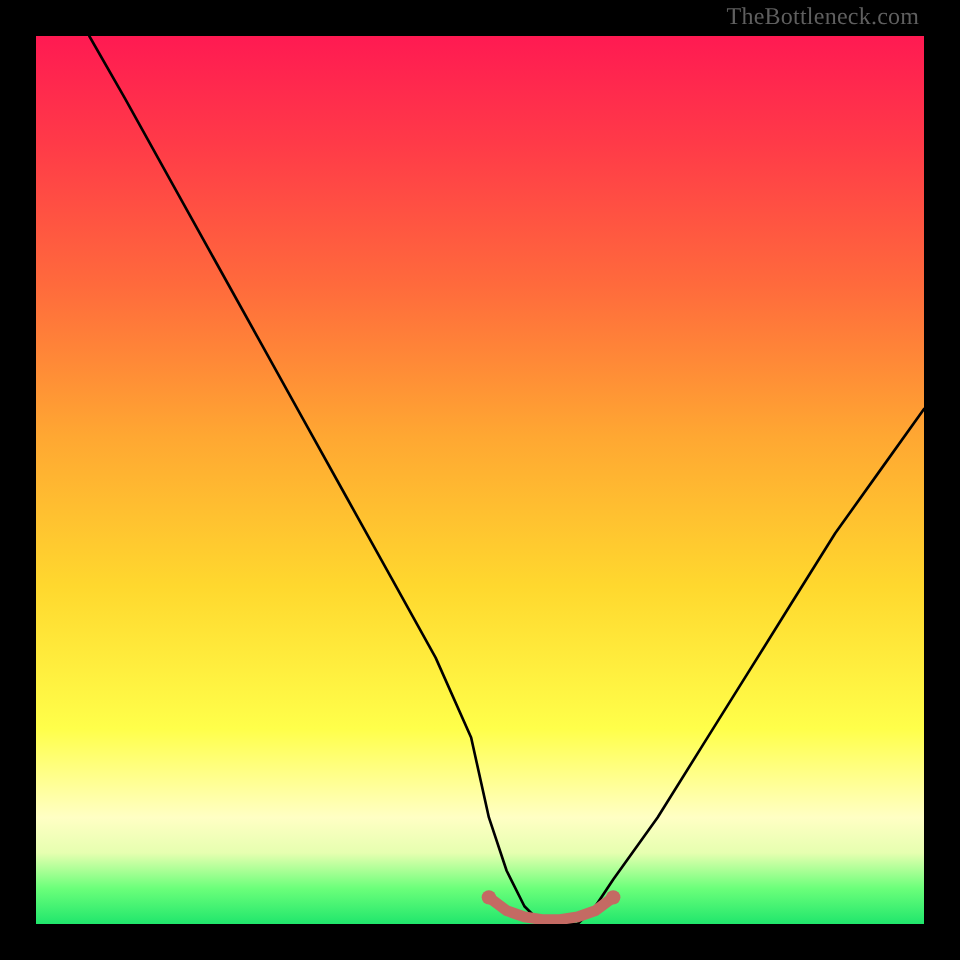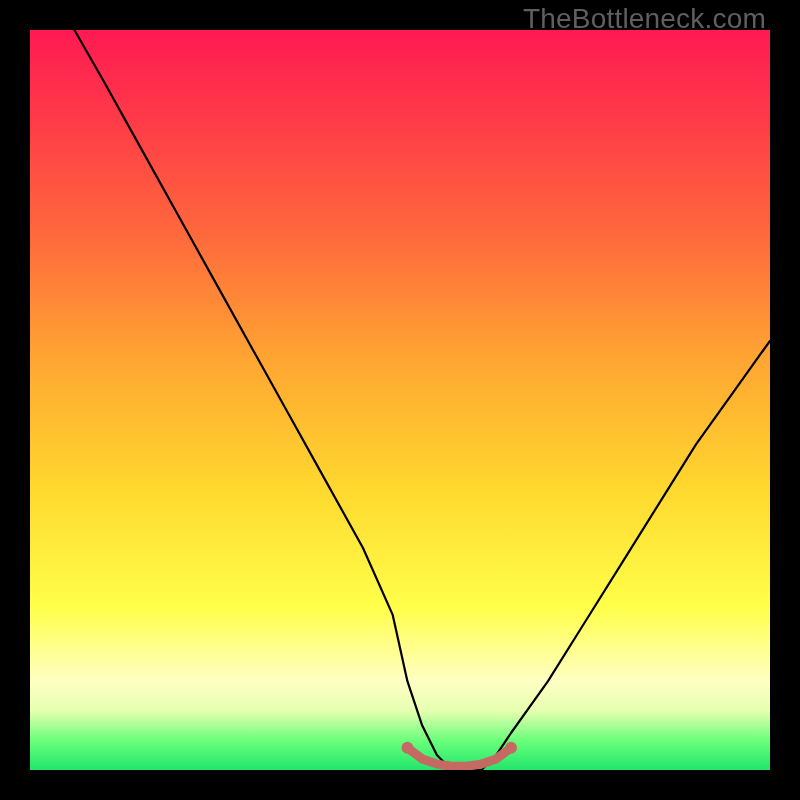--- a/index.html
+++ b/index.html
@@ -36,22 +36,22 @@
       #ffffc4 88%,
       #e6ffb0 92%,
       #6bff7a 96%,
       #20e66c 100%
     );
   }
   .watermark {
     position: absolute;
     top: 3px;
     right: 34px;
-    font-family: Liberation Sans, sans-serif;
-    font-size: 28px;
+    font-family: Liberation Serif, serif;
+    font-size: 20px;
     color: #5f5f5f;
     letter-spacing: 0.2px;
   }
   svg.curve {
     position: absolute;
     left: 0;
     top: 0;
     width: 740px;
     height: 740px;
   }

